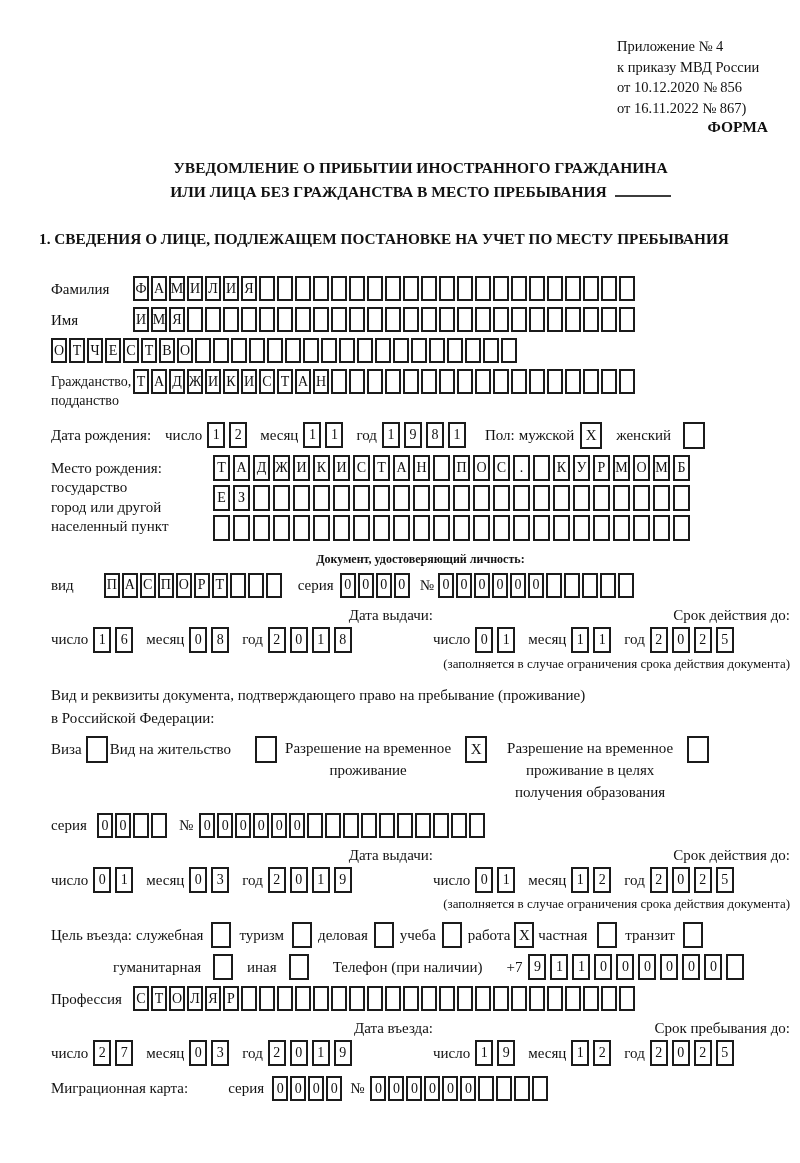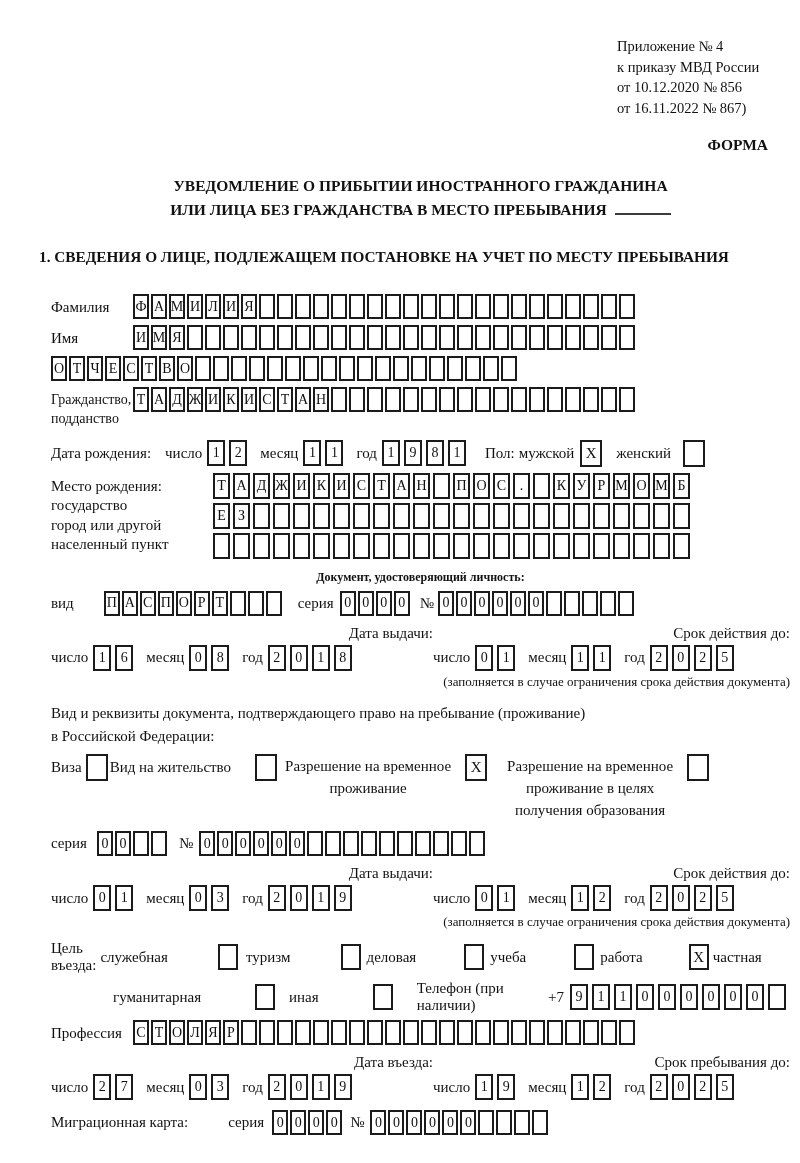--- a/index.html
+++ b/index.html
@@ -7,21 +7,21 @@
   body {
     width: 800px; min-height: 1163px;
     color: #111;
     font-family: "Liberation Serif", serif;
     font-size: 15px;
     padding: 36px 10px 24px 51px;
     position: relative;
   }
   .hdr { margin-left: 566px; font-size: 14.5px; line-height: 1.42; }
   .hdr .amend { margin-top: 5px; }
-  .forma { text-align: right; font-weight: bold; margin-top: 18px; font-size: 15.5px; padding-right: 22px; }
+  .forma { text-align: right; font-weight: bold; margin-top: 0; font-size: 15.5px; padding-right: 22px; }
   .title { text-align: center; font-weight: bold; font-size: 15.5px; line-height: 1.55; margin-top: 20px; }
   .blank-line { display: inline-block; width: 56px; border-bottom: 2px solid #3c3c3c; height: 0.9em; margin-left: 8px; }
   .sec { font-weight: bold; font-size: 15.3px; margin: 26px 0 28px -12px; white-space: nowrap; }
 
   .row { display: flex; align-items: flex-start; margin-top: 6px; }
   .row.center { align-items: center; }
   .lbl { flex: none; padding-top: 4px; line-height: 1.3; }
   .w82 { width: 82px; } .w127 { width: 127px; } .w162 { width: 162px; }
   .boxes { display: flex; flex-wrap: nowrap; }
   .box {
@@ -44,21 +44,21 @@
   .datepair { display: flex; margin-top: 9px; }
   .dp-left { width: 382px; }
   .dp-right { flex: 1; }
   .dp-head { text-align: right; margin-bottom: 3px; }
   .dp-note { font-size: 13px; margin-top: 3px; text-align: right; white-space: nowrap; }
 
   .doc-heading { text-align: center; font-weight: bold; margin-top: 7px; font-size: 12px; }
   .intro { margin-top: 12px; line-height: 1.55; }
   .opt-label { text-align: center; line-height: 1.45; padding-top: 2px; }
   .wm170 { width: 178px; }
-  .pair { display: flex; align-items: center; gap: 42px; }
+  .pair { display: flex; align-items: center; }
 
   .ml4{margin-left:4px}.ml6{margin-left:6px}.ml8{margin-left:8px}.ml10{margin-left:10px}
   .ml12{margin-left:12px}.ml14{margin-left:14px}.ml18{margin-left:2px}
   .ml24{margin-left:24px}.ml30{margin-left:30px}.ml40{margin-left:40px}.ml62{margin-left:62px}
   .mt10{margin-top:10px}.mt12{margin-top:12px}
 </style>
 </head>
 <body>
 
 <div class="hdr">

